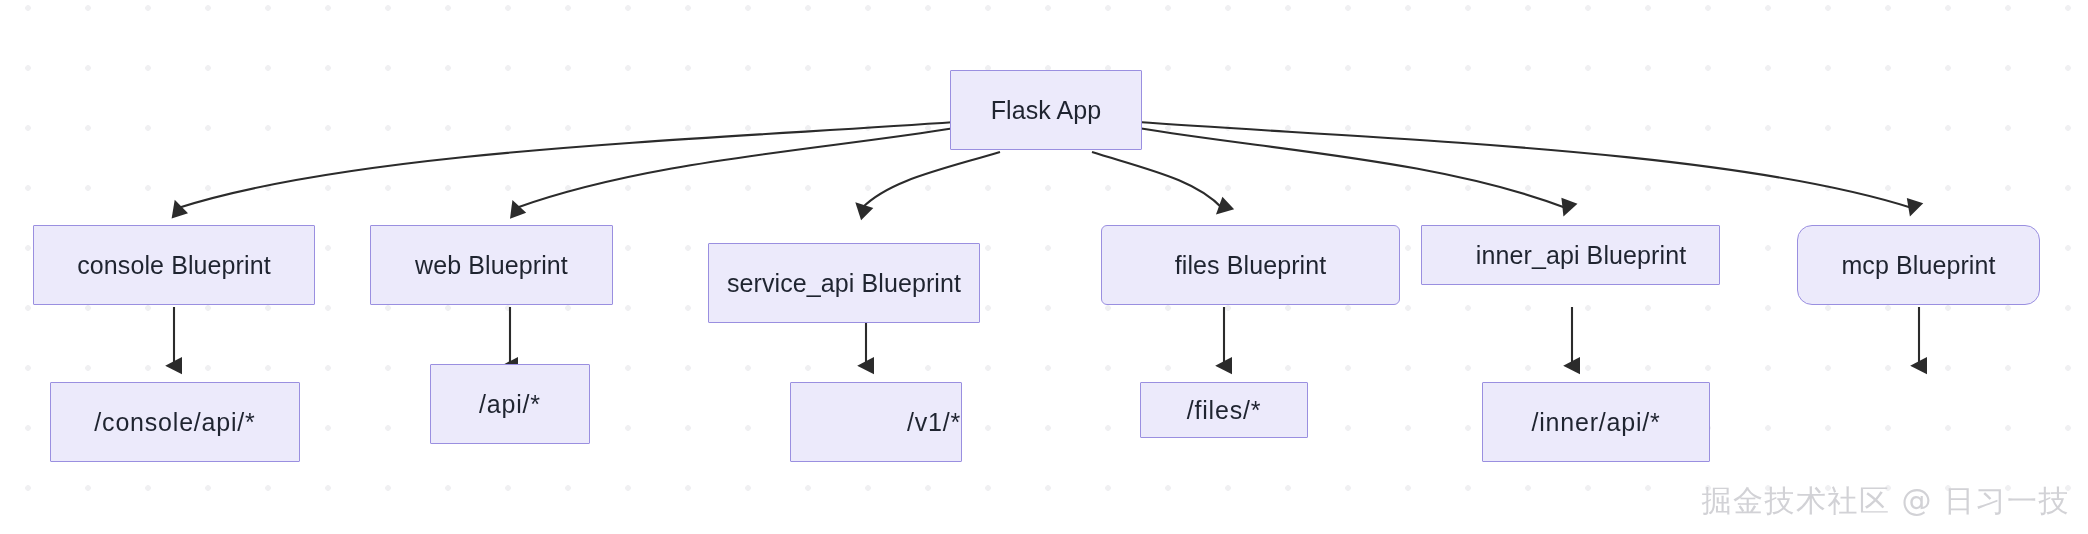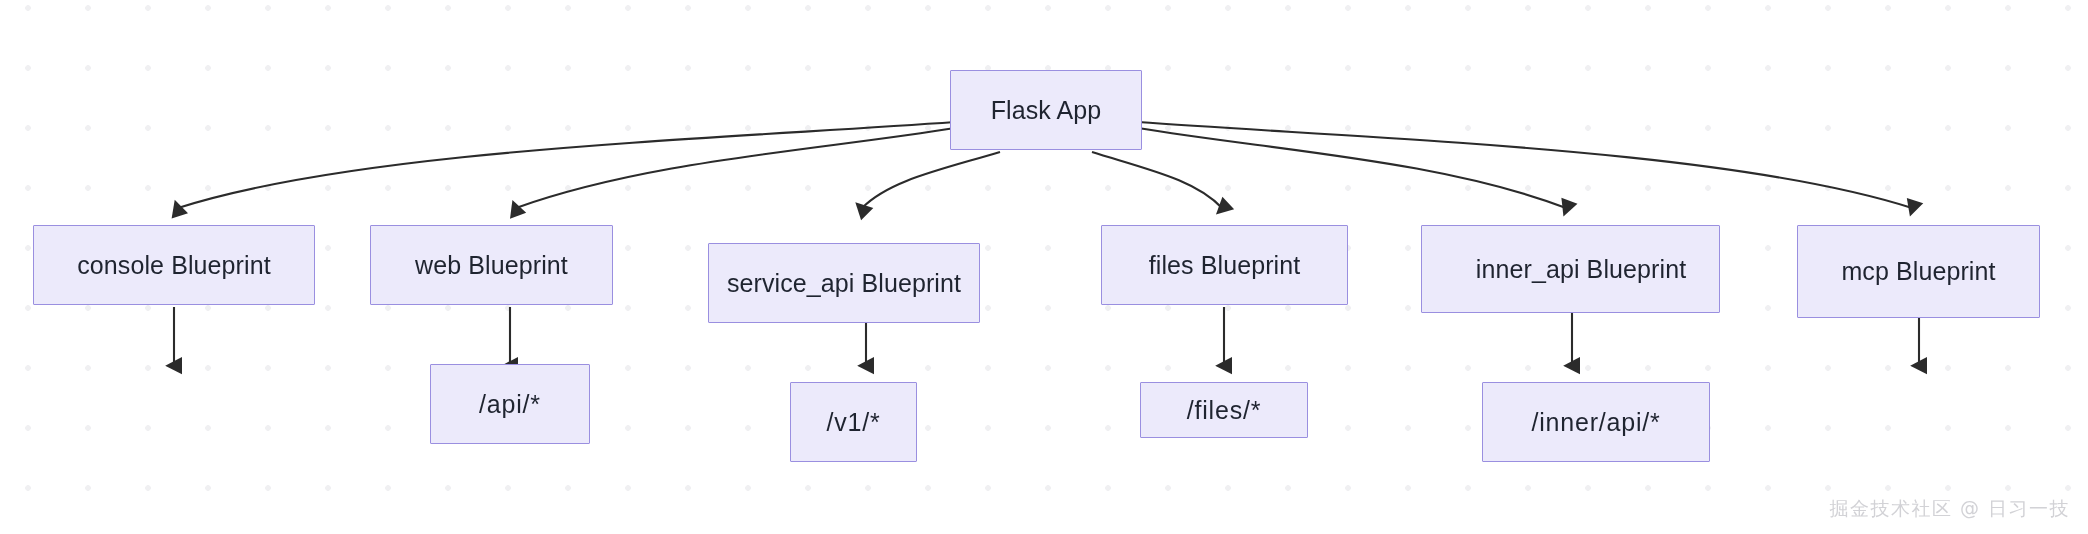--- a/index.html
+++ b/index.html
@@ -48,21 +48,21 @@
   .node.route .node-label {
     font-family: "Liberation Sans", sans-serif;
     font-size: 25px;
     letter-spacing: 0.8px;
   }
   .watermark {
     position: absolute;
     right: 18px;
     bottom: 12px;
     color: #d2d2d6;
-    font-size: 19px;
+    font-size: 30px;
     font-family: "DejaVu Sans", sans-serif;
     letter-spacing: 1.5px;
     white-space: nowrap;
     user-select: none;
   }
 </style>
 </head>
 <body>
 
 <div id="canvas">
@@ -97,34 +97,37 @@
 
   <div class="node" style="left:950px; top:70px; width:192px; height:80px;">
     <span class="node-label">Flask App</span>
   </div>
   <div class="node" style="left:370px; top:225px; width:243px; height:80px;">
     <span class="node-label">web Blueprint</span>
   </div>
   <div class="node" style="left:708px; top:243px; width:272px; height:80px;">
     <span class="node-label">service_api Blueprint</span>
   </div>
-  <div class="node" style="left:1101px; top:225px; width:247px; height:80px;">
+  <div class="node" style="left:1101px; top:225px; width:299px; height:80px;border-radius:6px;">
     <span class="node-label">files Blueprint</span>
   </div>
-  <div class="node" style="left:1421px; top:225px; width:299px; height:88px;padding-left:21px;">
+  <div class="node" style="left:1421px; top:225px; width:299px; height:60px;padding-left:21px;">
     <span class="node-label">inner_api Blueprint</span>
   </div>
-  <div class="node" style="left:1797px; top:225px; width:243px; height:93px;">
+  <div class="node" style="left:1797px; top:225px; width:243px; height:80px;border-radius:15px;">
     <span class="node-label">mcp Blueprint</span>
   </div>
 
+  <div class="node route" style="left:50px; top:382px; width:250px; height:80px;">
+    <span class="node-label">/console/api/*</span>
+  </div>
   <div class="node route" style="left:430px; top:364px; width:160px; height:80px;">
     <span class="node-label">/api/*</span>
   </div>
-  <div class="node route" style="left:790px; top:382px; width:127px; height:80px;">
+  <div class="node route" style="left:790px; top:382px; width:172px; height:80px;justify-content:flex-end;">
     <span class="node-label">/v1/*</span>
   </div>
   <div class="node route" style="left:1140px; top:382px; width:168px; height:56px;">
     <span class="node-label">/files/*</span>
   </div>
   <div class="node route" style="left:1458px; top:382px; width:228px; height:80px;margin-left:24px;">
     <span class="node-label">/inner/api/*</span>
   </div>
 
   <div class="watermark">掘金技术社区 @ 日习一技</div>

